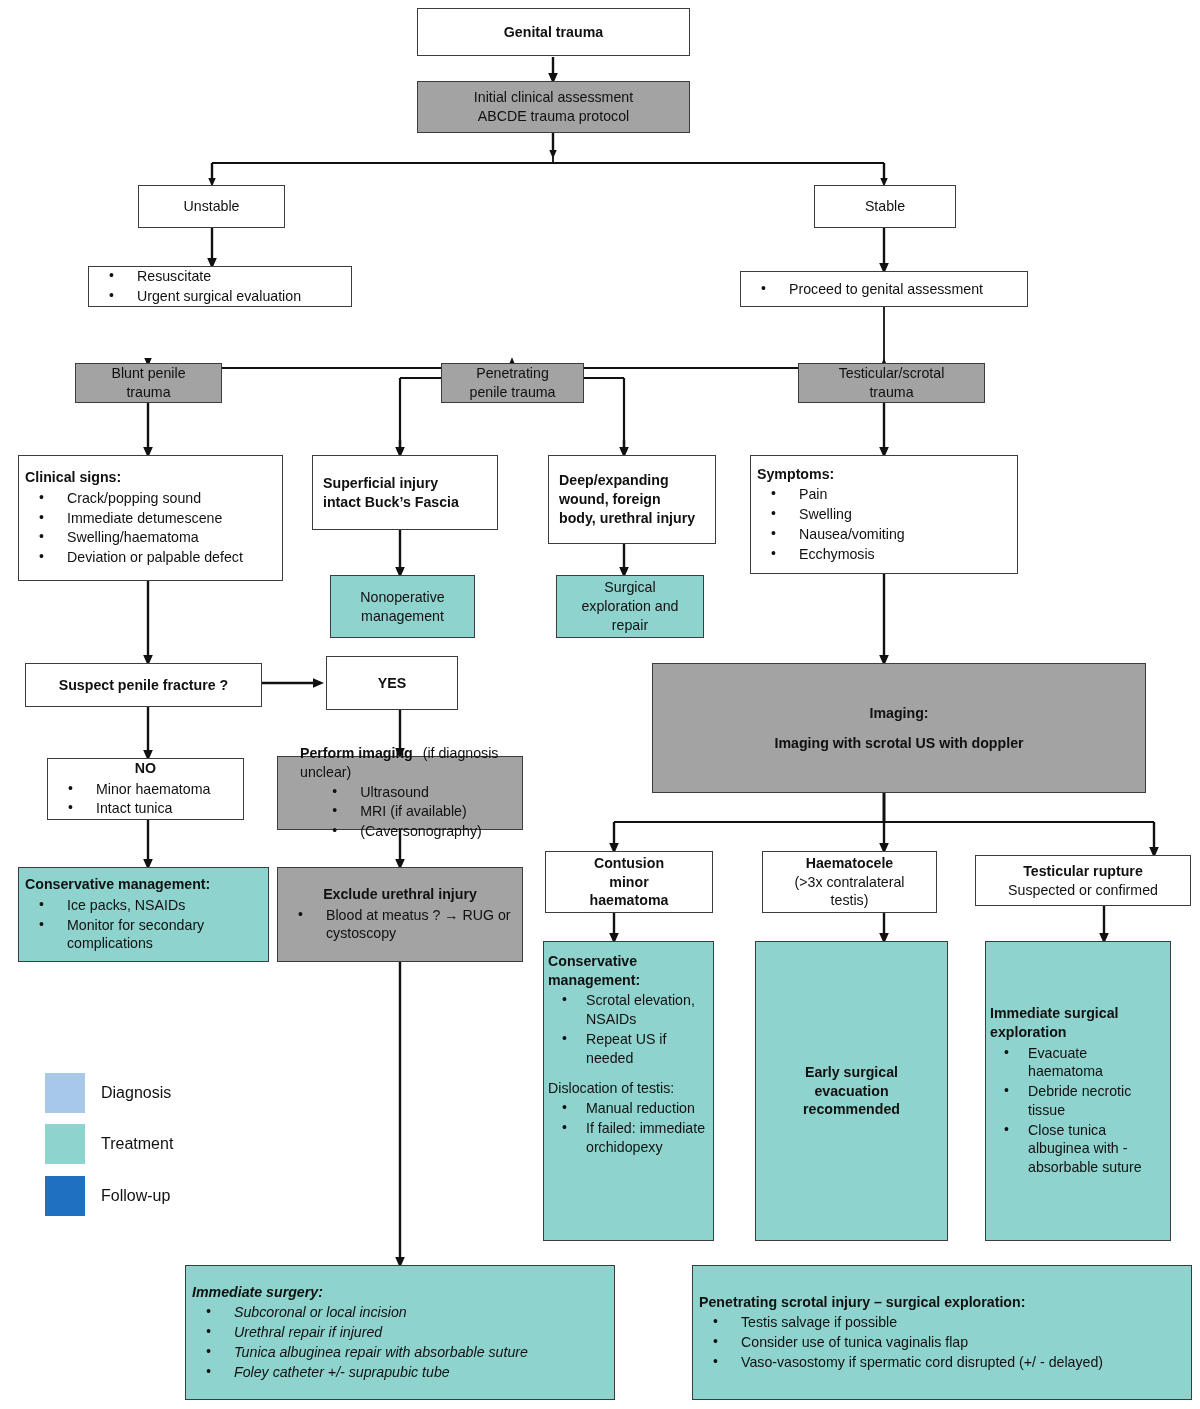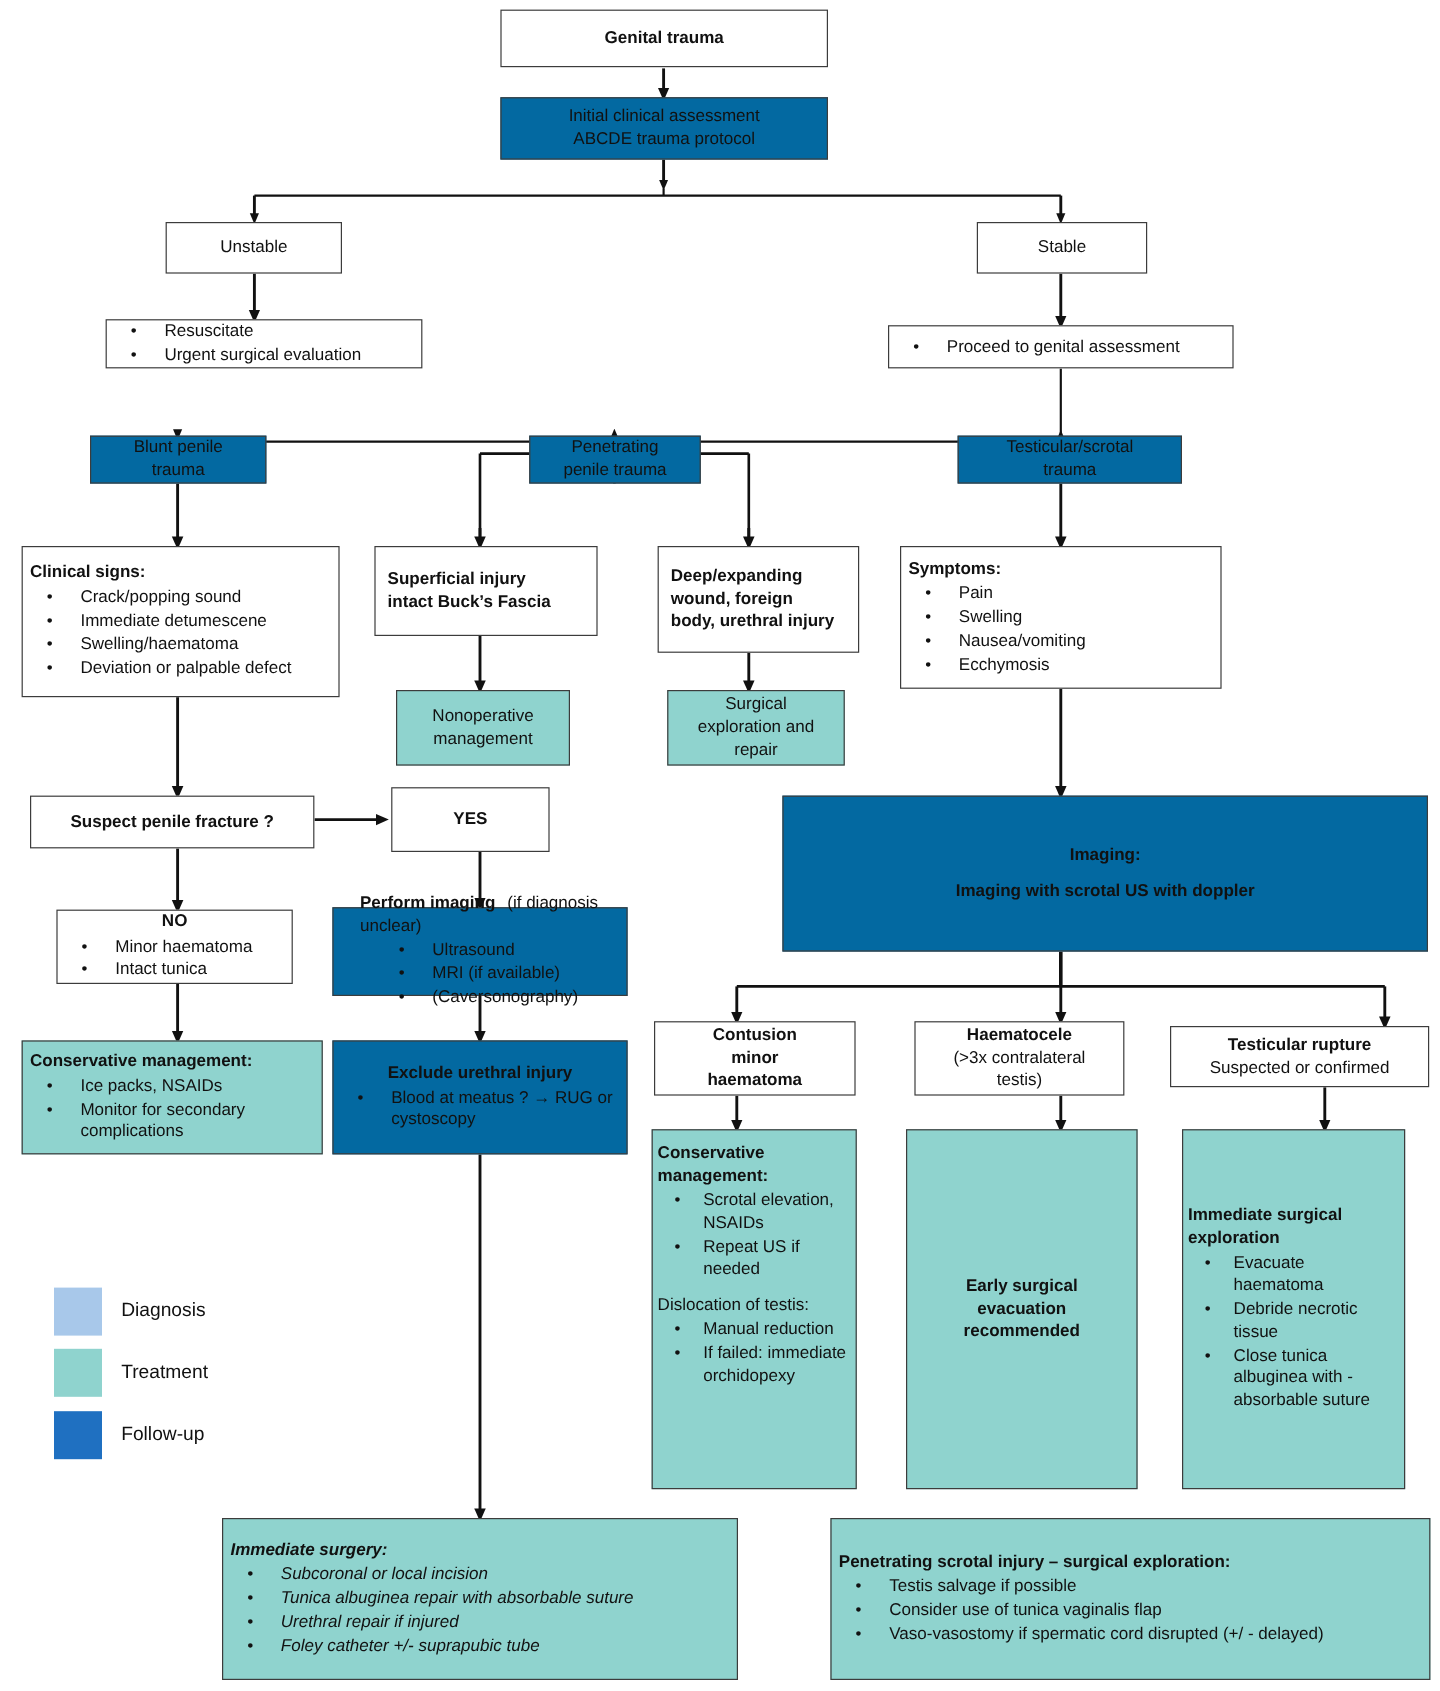--- a/index.html
+++ b/index.html
@@ -25,21 +25,21 @@
   .node{
     position:absolute;
     box-sizing:border-box;
     border:1.6px solid #3c3c3c;
     background:#ffffff;
     z-index:2;
     padding:6px 8px;
     font-size:14.2px;
     line-height:1.32;
   }
-  .node.diag{ background:#0369a1;align-items:center; }
+  .node.diag{ background:#a3a3a3;align-items:center; }
   .node.treat{ background:#8fd3ce; }
   .ctr{ display:flex; align-items:center; justify-content:center; text-align:center; }
   .ctrv{ display:flex; flex-direction:column; align-items:center; justify-content:center; text-align:center; }
   .lft{ display:flex; flex-direction:column; justify-content:center; }
   .b{ font-weight:bold; }
   ul.bl{
     margin:0; padding:0; list-style:none;
   }
   ul.bl li{
     position:relative;
@@ -242,21 +242,21 @@
   </div>
 
   <div class="node ctr" style="left:25px;top:663px;width:237px;height:44px;">
     <span class="b">Suspect penile fracture ?</span>
   </div>
 
   <div class="node ctr" style="left:326px;top:656px;width:132px;height:54px;">
     <span class="b">YES</span>
   </div>
 
-  <div class="node diag lft" style="left:652px;top:663px;width:538px;height:130px;padding:12px 10px;">
+  <div class="node diag lft" style="left:652px;top:663px;width:494px;height:130px;padding:12px 10px;">
     <div class="b">Imaging:</div>
     <div class="gap"></div>
     <div class="b">Imaging with scrotal US with doppler</div>
   </div>
 
   <div class="node lft" style="left:47px;top:758px;width:197px;height:62px;padding:4px 6px;">
     <div class="hdr" style="text-align:center;">NO</div>
     <ul class="bl">
       <li>Minor haematoma</li>
       <li>Intact tunica</li>
@@ -333,22 +333,22 @@
       <li>Evacuate haematoma</li>
       <li>Debride necrotic tissue</li>
       <li>Close tunica albuginea with - absorbable suture</li>
     </ul>
   </div>
 
   <div class="node treat lft" style="left:185px;top:1265px;width:430px;height:135px;padding:12px 6px;font-style:italic;">
     <div class="hdr">Immediate surgery:</div>
     <ul class="bl">
       <li>Subcoronal or local incision</li>
+      <li>Urethral repair if injured</li>
       <li>Tunica albuginea repair with absorbable suture</li>
-      <li>Urethral repair if injured</li>
       <li>Foley catheter +/- suprapubic tube</li>
     </ul>
   </div>
 
   <div class="node treat lft" style="left:692px;top:1265px;width:500px;height:135px;padding:12px 6px;">
     <div class="hdr">Penetrating scrotal injury – surgical exploration:</div>
     <ul class="bl">
       <li>Testis salvage if possible</li>
       <li>Consider use of tunica vaginalis flap</li>
       <li>Vaso-vasostomy if spermatic cord disrupted (+/  - delayed)</li>

